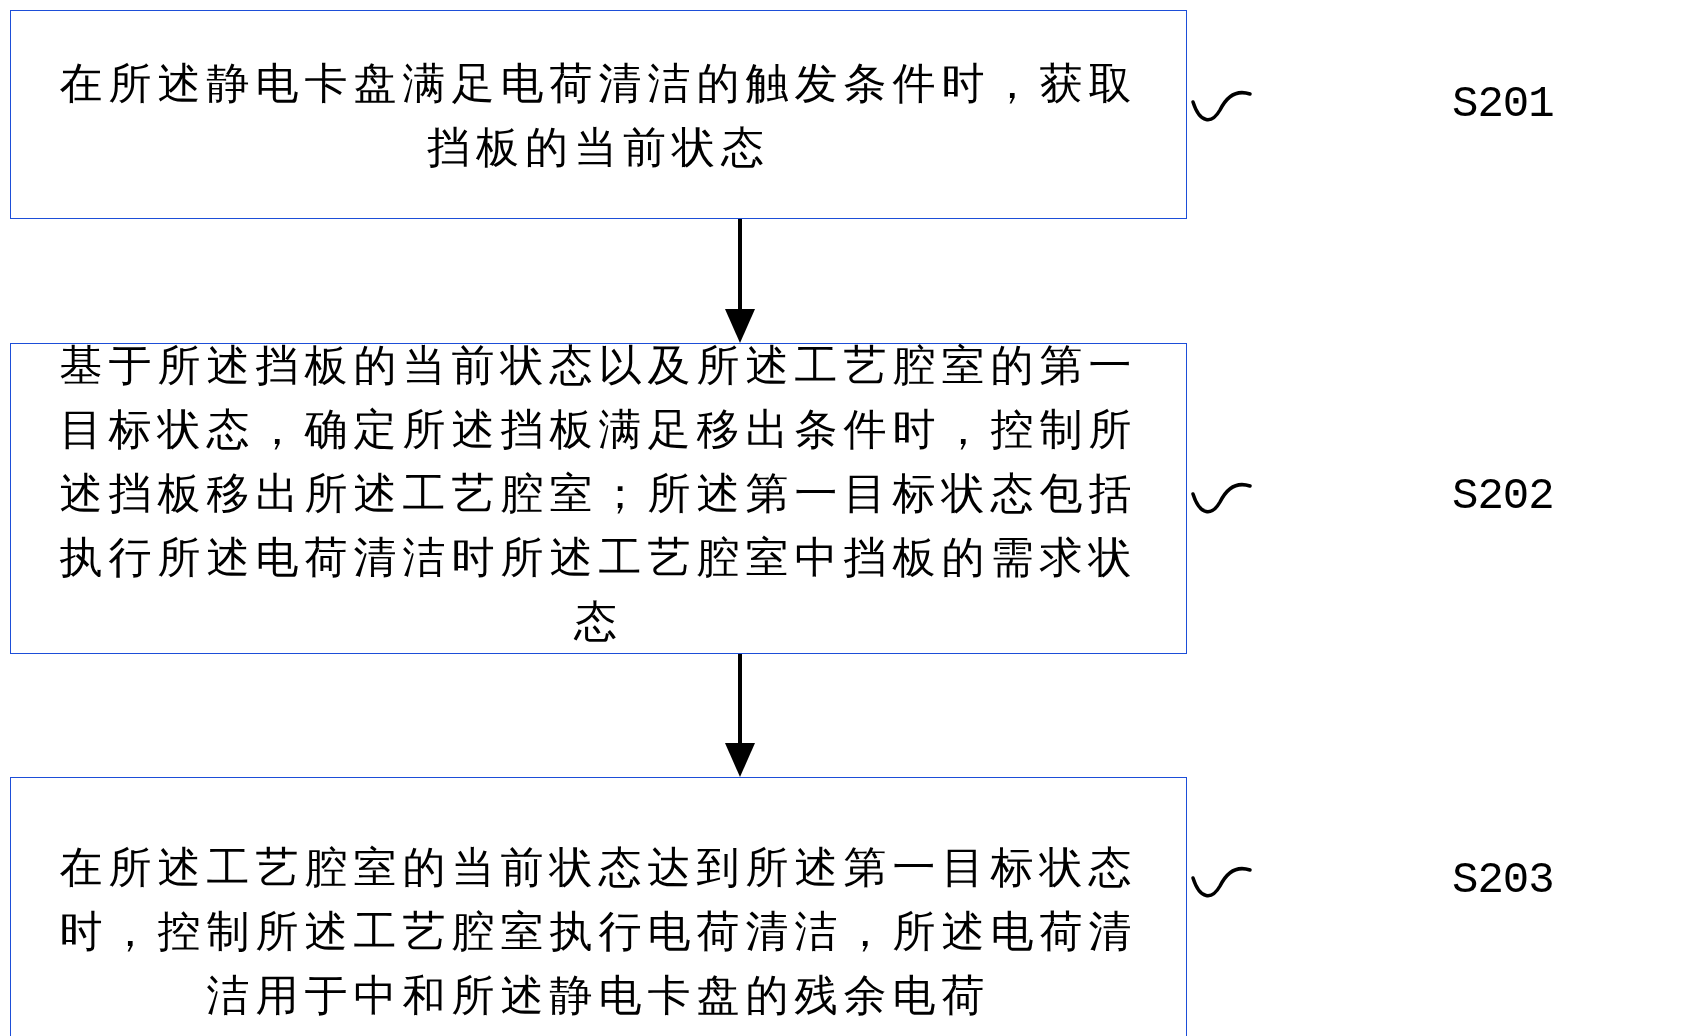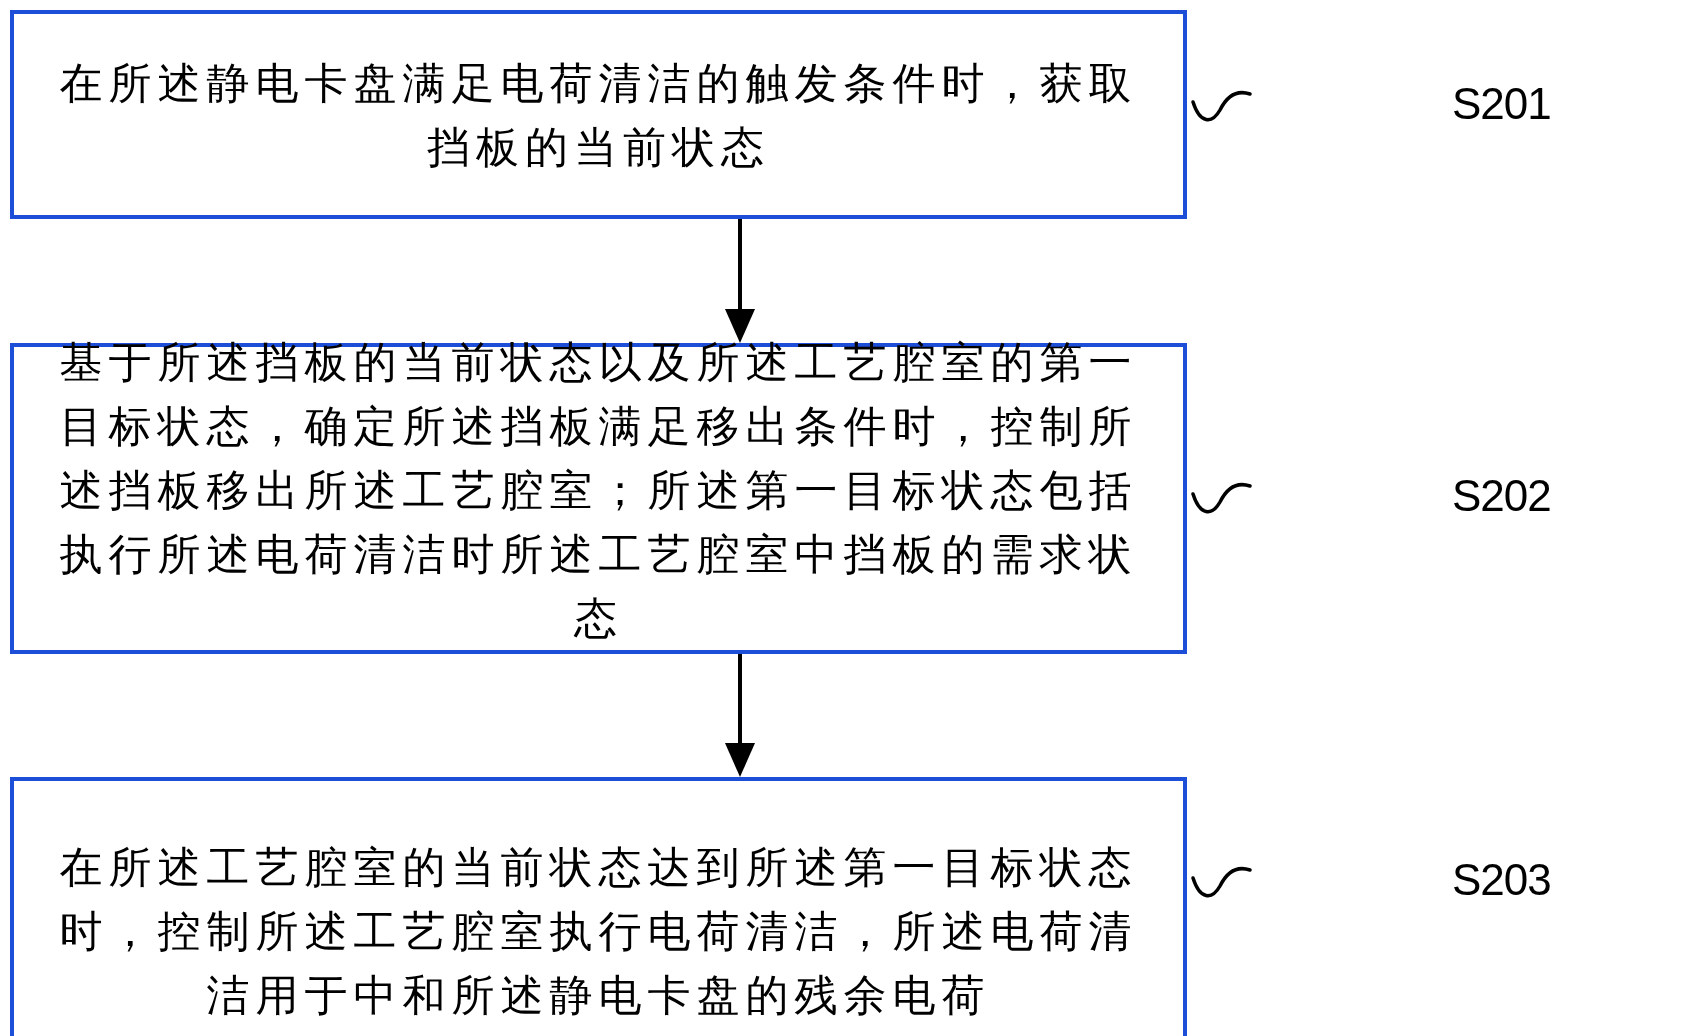--- a/index.html
+++ b/index.html
@@ -12,21 +12,21 @@
     height: 1036px;
     position: relative;
     overflow: hidden;
     font-family: "DejaVu Serif", "Liberation Serif", serif;
     color: #000;
   }
   .step-box {
     position: absolute;
     left: 10px;
     width: 1177px;
-    border: 4px solid #1d4ed8;
+    border: 1px solid #1d4ed8;
     box-sizing: border-box;
     display: flex;
     align-items: center;
     justify-content: center;
     background: #fff;
   }
   .step-text {
     font-size: 43px;
     line-height: 64px;
     letter-spacing: 6px;
@@ -73,21 +73,21 @@
   }
   .step-label svg {
     position: absolute;
     left: 0;
     top: 0;
   }
   .step-label .label-text {
     position: absolute;
     left: 378px;
     top: 4px;
-    font-family: Liberation Sans, sans-serif;
+    font-family: Liberation Mono, monospace;
     font-size: 44px;
     line-height: 56px;
     letter-spacing: -1px;
   }
   #label1 { top: 72px; }
   #label2 { top: 452px; margin-top: 12px; }
   #label3 { top: 848px; }
 </style>
 </head>
 <body>

